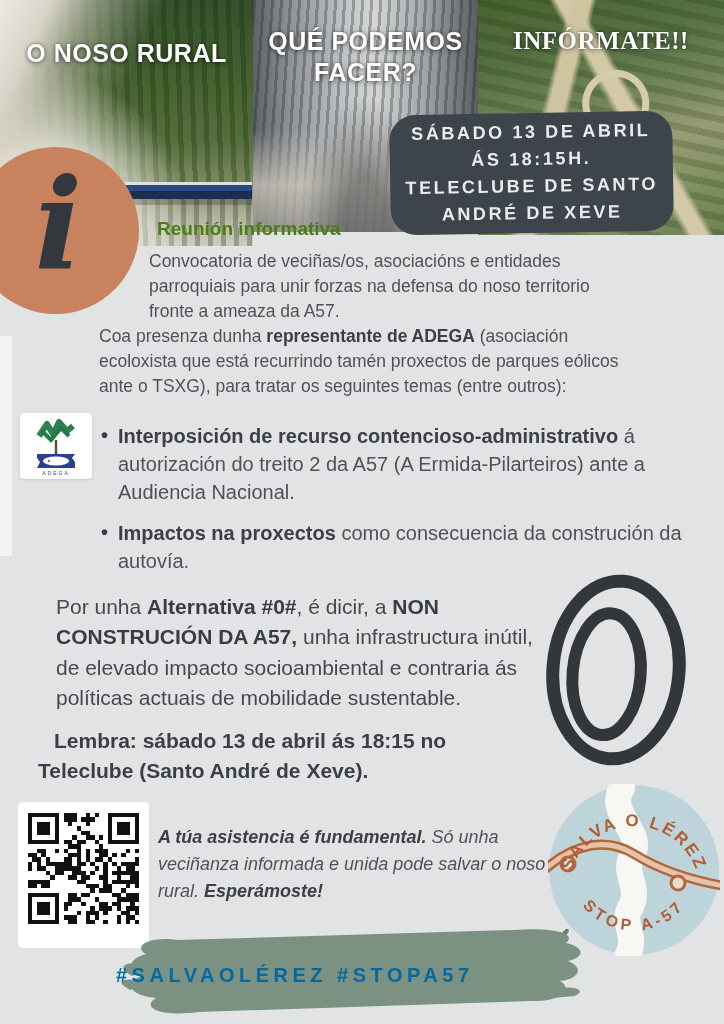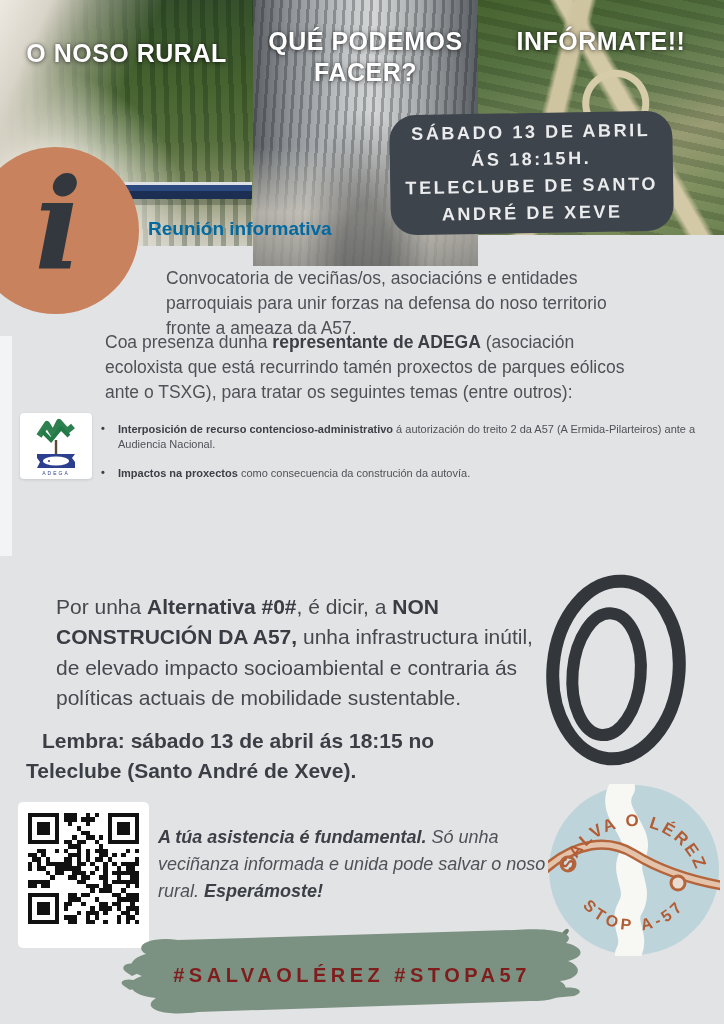--- a/index.html
+++ b/index.html
@@ -10,21 +10,21 @@
   }
   
   .photo{position:absolute;top:0;overflow:hidden;}
   .photo-left{left:0;width:253px;height:246px;
     background:
       linear-gradient(115deg,#ece9e2 0%,#d9d4c8 14%,rgba(210,205,190,.55) 26%,rgba(0,0,0,0) 45%),
       radial-gradient(ellipse at 12% 92%,#efece4 0 22%,rgba(239,236,228,0) 50%),
       repeating-linear-gradient(88deg,rgba(16,38,14,.28) 0 5px,rgba(0,0,0,0) 5px 13px),
       linear-gradient(180deg,#35502c 0%,#46632f 34%,#57703d 58%,#7c8a5f 74%,#b9b8a4 90%,#cdccc0 100%);
   }
-  .photo-mid{left:253px;width:225px;height:266px;
+  .photo-mid{left:253px;width:225px;height:232px;
     background:
       radial-gradient(ellipse at 50% 96%,rgba(70,72,74,.55) 0 14%,rgba(0,0,0,0) 40%),
       linear-gradient(180deg,rgba(0,0,0,0) 55%,rgba(205,200,188,.75) 80%,rgba(155,152,144,.8) 100%),
       repeating-linear-gradient(94deg,rgba(30,33,37,.30) 0 3px,rgba(0,0,0,0) 3px 9px),
       linear-gradient(90deg,#5d6166 0%,#8d9296 16%,#c3c6c8 42%,#d4d6d6 54%,#a8acae 74%,#585d62 100%);
   }
   .photo-right{left:478px;width:246px;height:235px;
     background:
       radial-gradient(circle at 56% 44%,rgba(0,0,0,0) 26px,#d6cca9 27px 33px,rgba(0,0,0,0) 34px),
       linear-gradient(104deg,rgba(0,0,0,0) 30%,#cfc4a0 32% 37%,rgba(0,0,0,0) 39%),
@@ -34,61 +34,61 @@
   }
   .bridge{position:absolute;left:38px;top:182px;width:214px;height:17px;
     background:linear-gradient(180deg,#dde1e6 0 3px,#2c4a80 3px 9px,#1c2f52 9px 17px);
     box-shadow:0 6px 0 rgba(30,40,30,.25);}
   .caption{position:absolute;left:0;right:0;text-align:center;color:#fefefe;
     font-weight:bold;font-size:25px;line-height:1.22;letter-spacing:.5px;
     text-shadow:0 1px 5px rgba(0,0,0,.55),0 0 2px rgba(0,0,0,.4);}
   .caption span{display:block;}
   .cap-left{top:38px;}
   .cap-mid{top:26px;}
-  .cap-right{top:26px;}
+  .cap-right{top:26px;font-family:Liberation Serif, serif;}
   
   .badge{position:absolute;left:390px;top:113px;width:283px;height:120px;
     background:#3e444c;border-radius:26px;transform:rotate(-1deg);
     display:flex;flex-direction:column;justify-content:center;align-items:center;
     color:#eaebec;font-weight:bold;font-size:18px;line-height:1.5;letter-spacing:2.6px;text-align:center;}
   
   .info-circle{position:absolute;left:-28px;top:147px;width:167px;height:167px;border-radius:50%;
     background:#c8825d;display:flex;align-items:center;justify-content:center;}
   .info-circle span{font-family:"DejaVu Serif","Liberation Serif",serif;
     font-style:italic;font-weight:bold;font-size:126px;color:#33383e;
     margin-top:-14px;margin-left:6px;}
   
   .b{font-weight:bold;color:#3c4046;}
-  .title{position:absolute;left:148px;top:218px;margin:0;font-size:19px;color:#0369a1;}
-  .p1{position:absolute;left:148px;top:248px;width:472px;margin:18px;font-size:17.5px;line-height:1.43;}
-  .p2{position:absolute;left:99px;top:324px;width:540px;margin:6px;font-size:17.5px;line-height:1.43;}
+  .title{position:absolute;left:148px;top:218px;margin:0;font-size:19px;color:#4d7c0f;padding-left:9px;}
+  .p1{position:absolute;left:148px;top:248px;width:472px;margin:1px;font-size:17.5px;line-height:1.43;}
+  .p2{position:absolute;left:99px;top:324px;width:540px;margin:0;font-size:17.5px;line-height:1.43;}
   .bullets{position:absolute;left:99px;top:422px;width:598px;margin:0;padding:0;list-style:none;
-    font-size:11px;line-height:1.4;}
+    font-size:20px;line-height:1.4;}
   .bullets li{position:relative;padding-left:19px;margin-bottom:13px;}
   .bullets li::before{content:"\2022";position:absolute;left:2px;top:-1px;color:#3c4046;font-weight:bold;}
   .adega-card{position:absolute;left:20px;top:413px;width:72px;height:66px;background:#fff;
     border-radius:4px;box-shadow:0 1px 3px rgba(0,0,0,.12);display:flex;align-items:center;justify-content:center;}
   .left-sliver{position:absolute;left:0;top:336px;width:12px;height:220px;background:rgba(255,255,255,.6);}
   .alt{position:absolute;left:56px;top:592px;width:505px;margin:0;font-size:21px;line-height:1.45;color:#45494e;}
   .alt .b{color:#393d43;}
   .zero{position:absolute;left:540px;top:572px;}
-  .reminder{position:absolute;left:26px;top:726px;width:480px;margin:0;font-size:21px;line-height:1.45;
+  .reminder{position:absolute;left:38px;top:726px;width:480px;margin:0;font-size:21px;line-height:1.45;
     font-weight:bold;color:#3b3f45;text-indent:16px;}
   
   .qr-card{position:absolute;left:18px;top:802px;width:131px;height:146px;background:#ffffff;
     border-radius:5px;padding:0;}
   .qr-card svg{position:absolute;left:10px;top:11px;}
   .assist{position:absolute;left:158px;top:824px;width:392px;margin:0;font-size:18px;line-height:1.5;font-style:italic;}
   
   .stamp{position:absolute;left:548px;top:784px;}
   .leaf{position:absolute;left:534px;top:920px;}
   
   .brush-wrap{position:absolute;left:116px;top:924px;width:472px;height:100px;}
-  .hashtags{position:absolute;left:0;right:0;top:40px;text-align:center;
-    font-size:20px;font-weight:bold;letter-spacing:4.5px;color:#7f1d1d;}
+  .hashtags{position:absolute;left:0;right:0;top:40px;text-align:left;
+    font-size:20px;font-weight:bold;letter-spacing:4.5px;color:#0369a1;}
 </style>
 </head>
 <body>
 
 <div class="poster">
 
   <div class="photo photo-left">
     <div class="bridge"></div>
     <div class="caption cap-left">
       <span>O NOSO RURAL</span>

